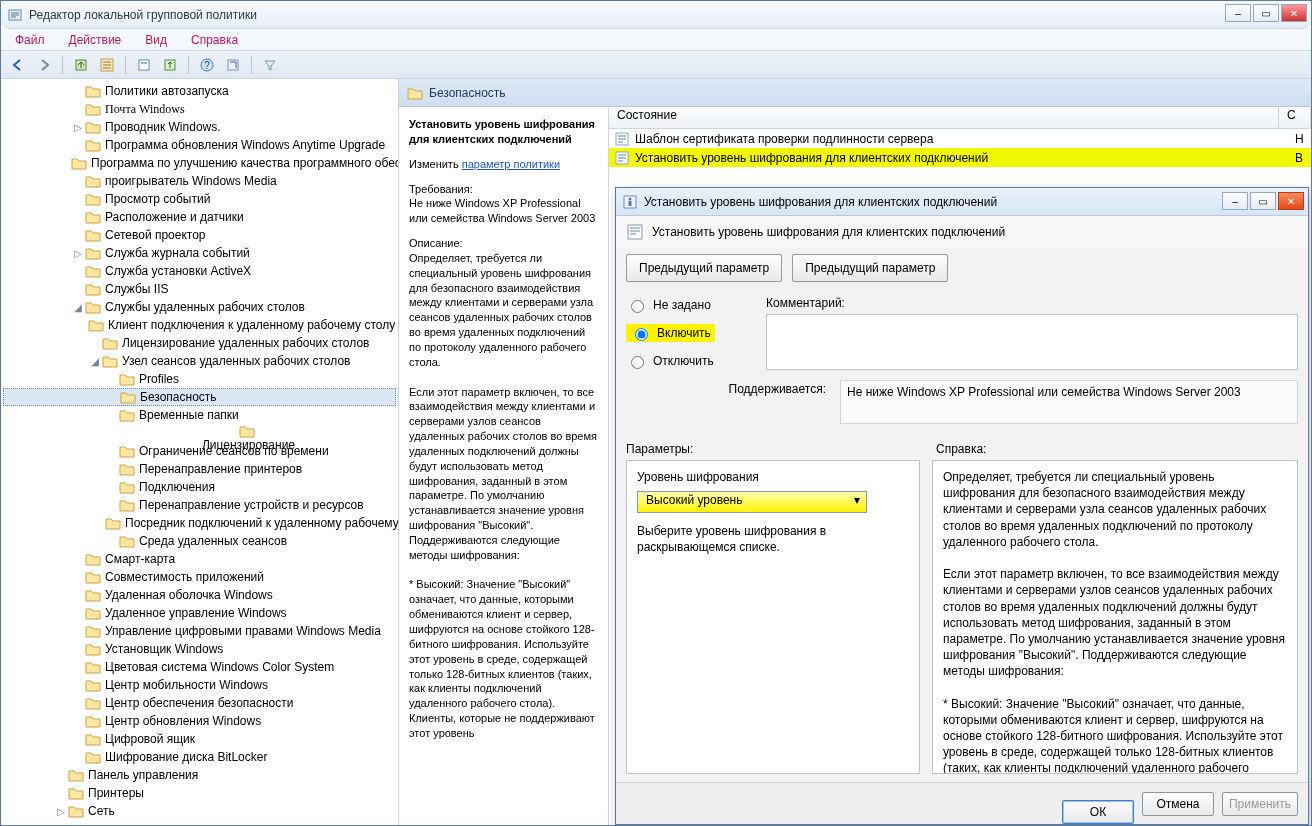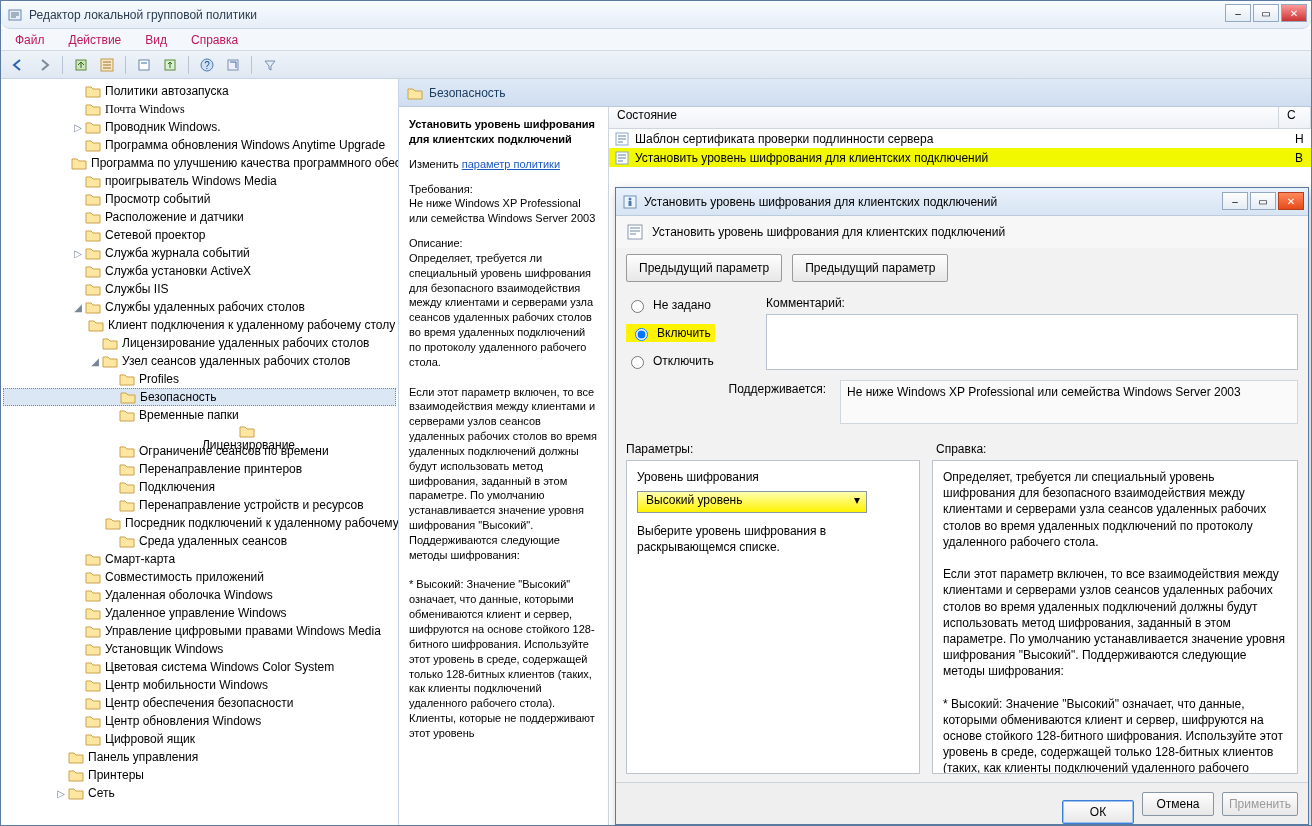--- a/index.html
+++ b/index.html
@@ -687,20 +687,27 @@
                 <path d="M1 3h5l2 2h7v8H1z" fill="#ffe6a1" stroke="#c9a24a"></path>
               </svg></span>
             <span>Центр обновления Windows</span>
           </div>
           <div class="tree-item" style="padding-left: 68px;">
             <span class="expander"></span>
             <span class="folder-icon"><svg width="16" height="14">
                 <path d="M1 3h5l2 2h7v8H1z" fill="#ffe6a1" stroke="#c9a24a"></path>
               </svg></span>
             <span>Цифровой ящик</span>
+          </div>
+          <div class="tree-item" style="padding-left: 68px;">
+            <span class="expander"></span>
+            <span class="folder-icon"><svg width="16" height="14">
+                <path d="M1 3h5l2 2h7v8H1z" fill="#ffe6a1" stroke="#c9a24a"></path>
+              </svg></span>
+            <span>Шифрование диска BitLocker</span>
           </div>
           <div class="tree-item" style="padding-left: 51px;">
             <span class="expander"></span>
             <span class="folder-icon"><svg width="16" height="14">
                 <path d="M1 3h5l2 2h7v8H1z" fill="#ffe6a1" stroke="#c9a24a"></path>
               </svg></span>
             <span>Панель управления</span>
           </div>
           <div class="tree-item" style="padding-left: 51px;">
             <span class="expander"></span>

